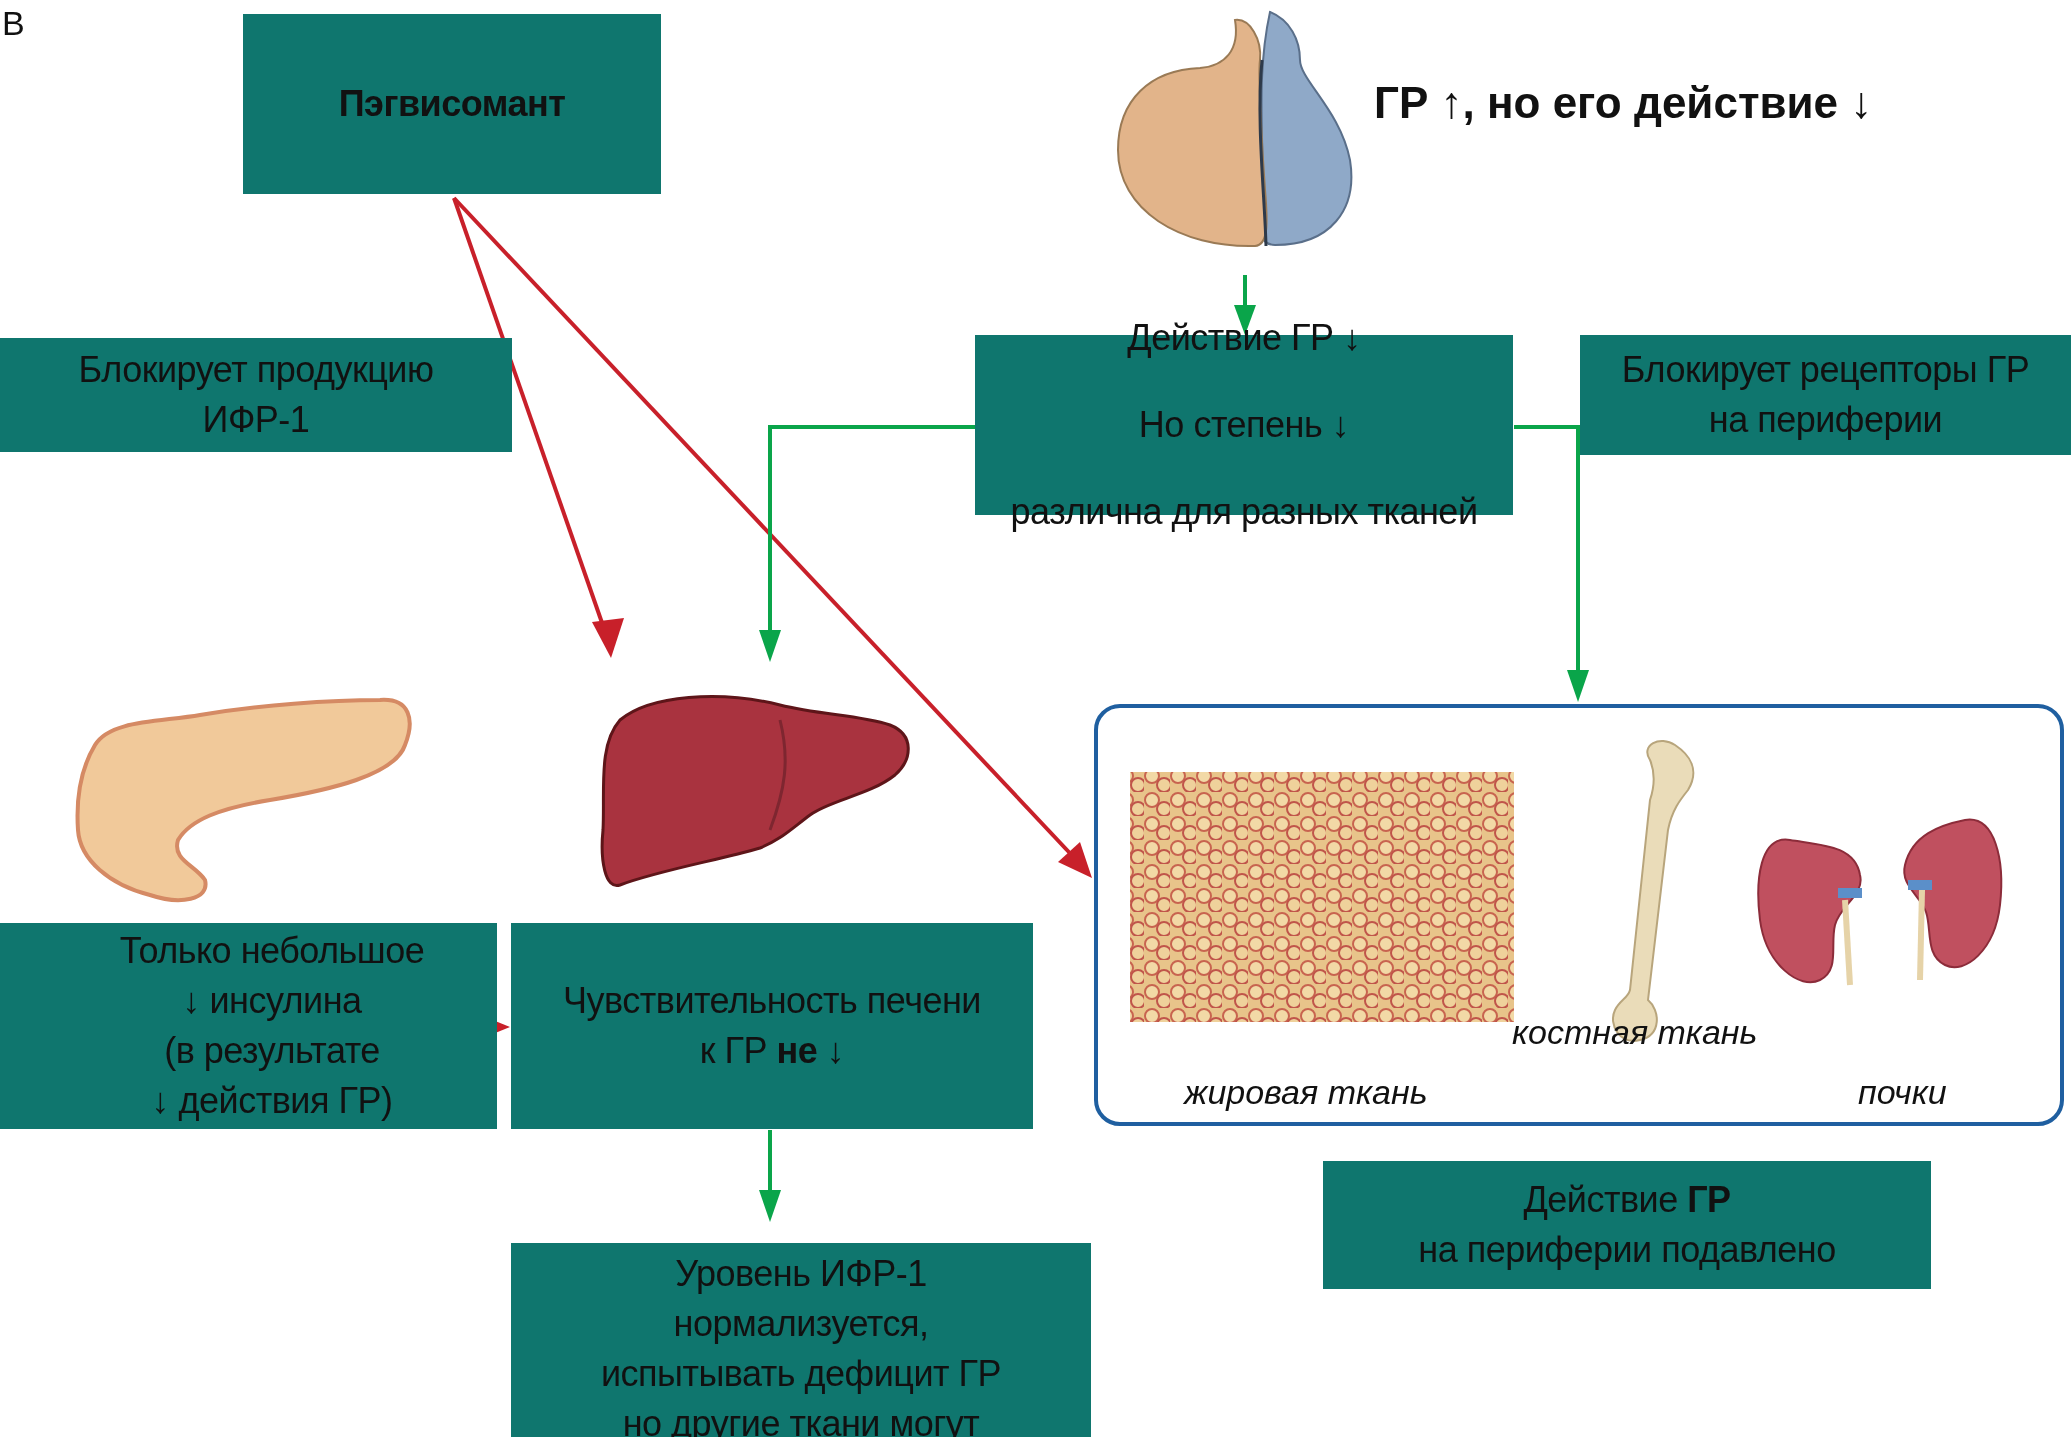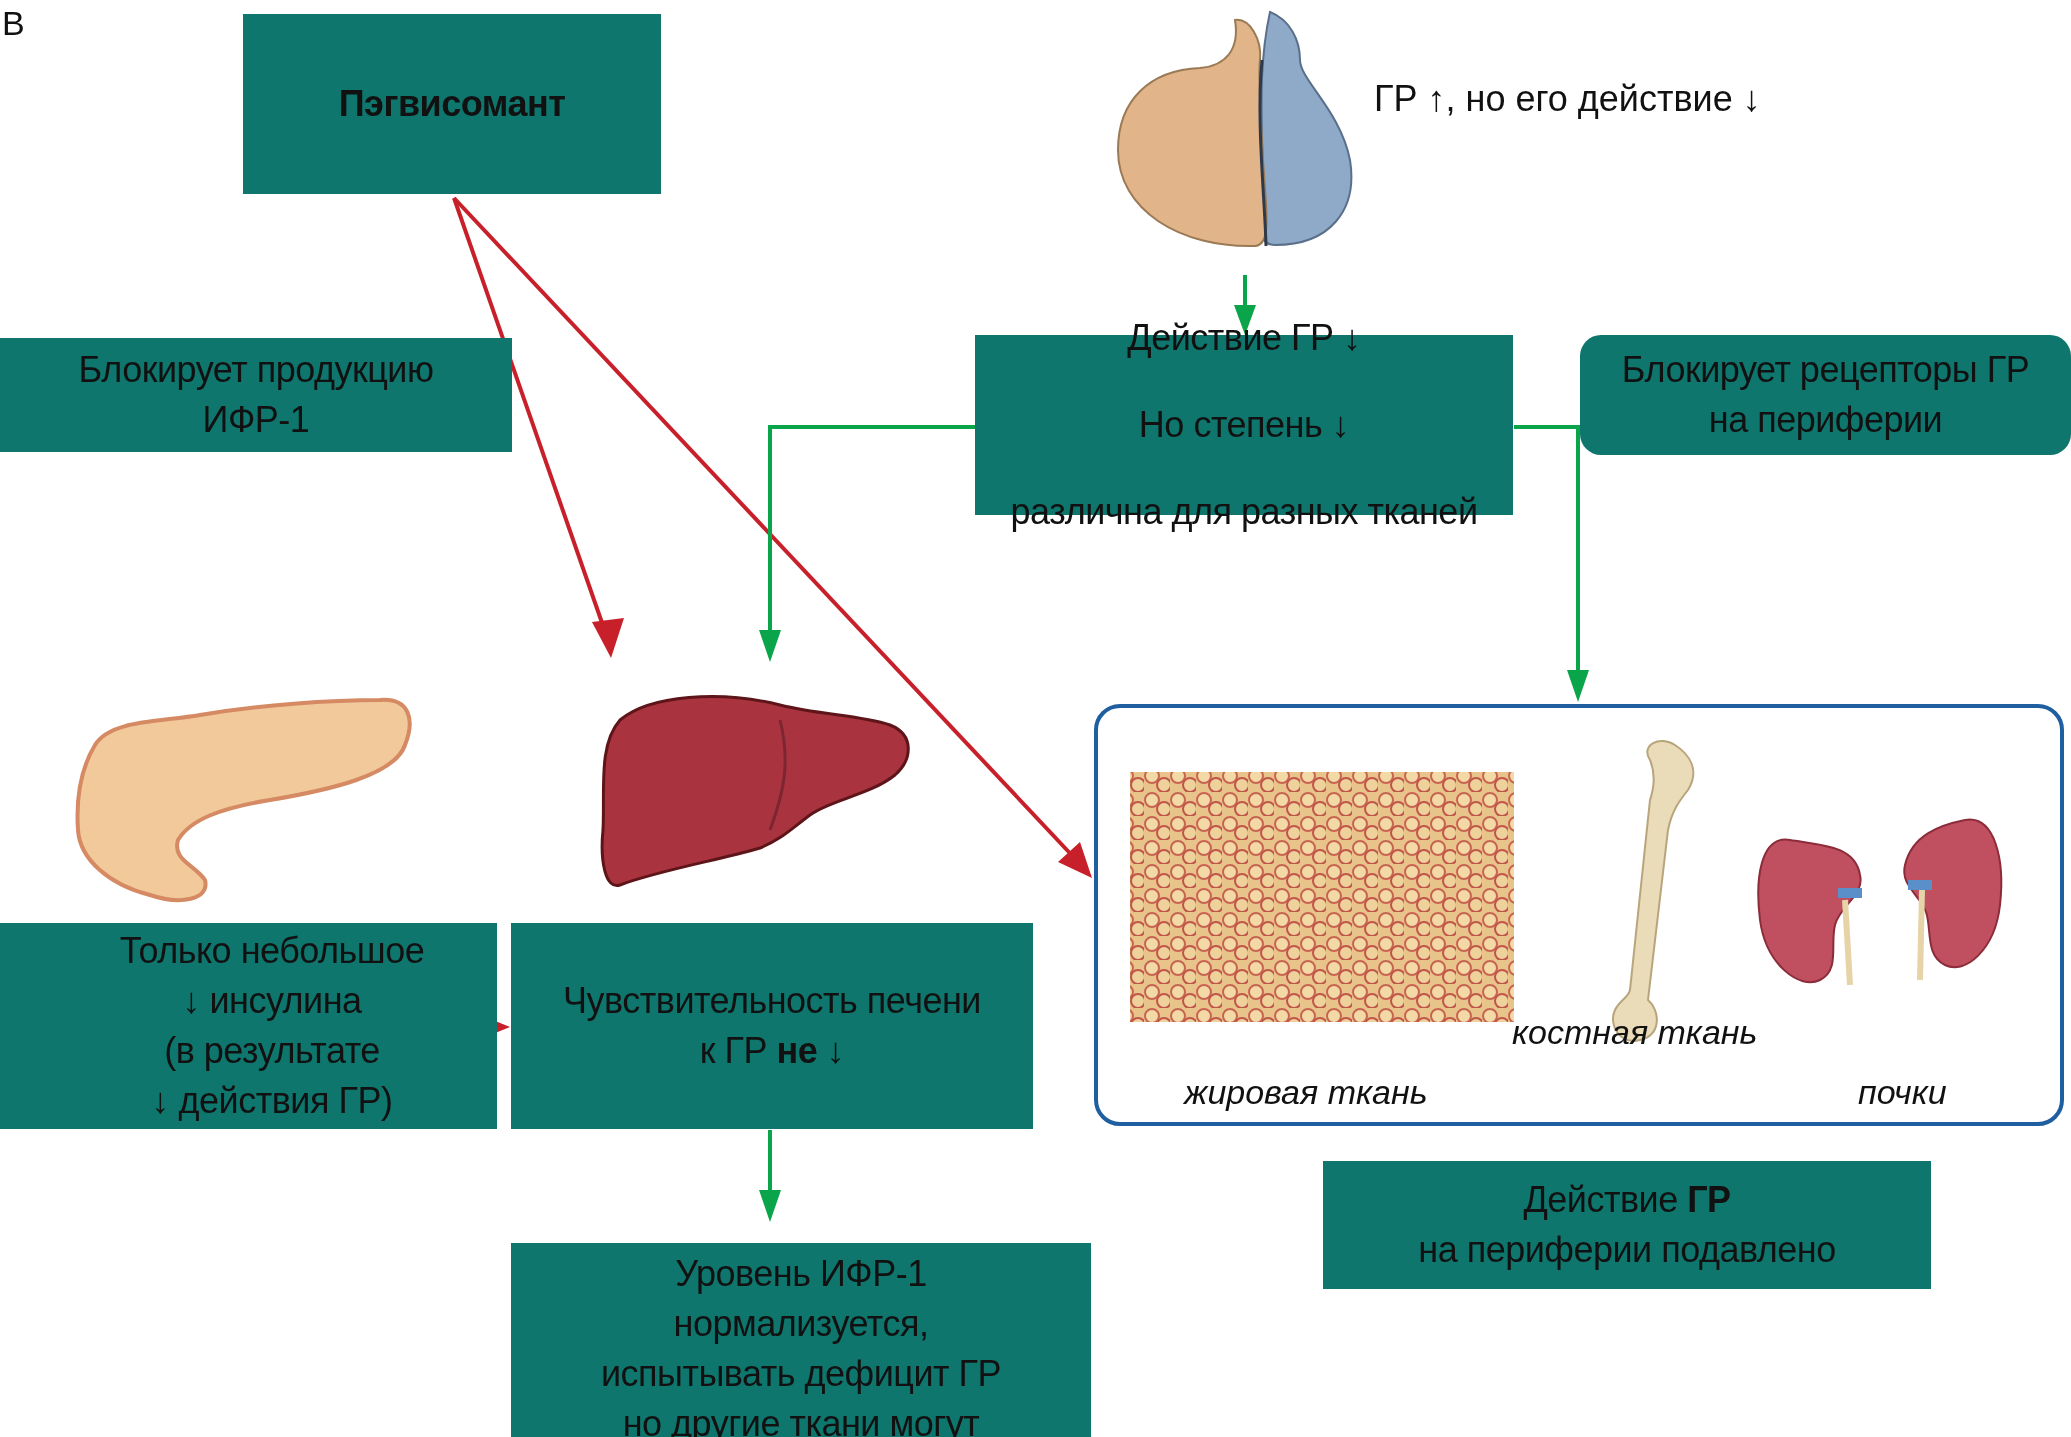--- a/index.html
+++ b/index.html
@@ -4,21 +4,21 @@
 <style>
   html, body { margin: 0; padding: 0; background: #ffffff; }
   body { width: 2071px; height: 1437px; position: relative; overflow: hidden;
          font-family: "Liberation Sans", "DejaVu Sans", sans-serif; color: #111; }
   .panel-letter { position: absolute; left: 2px; top: 4px; font-size: 34px; }
   .box { position: absolute; background: #0f766e; display: flex; flex-direction: column;
          align-items: center; justify-content: center; text-align: center;
          font-size: 36px; line-height: 50px; letter-spacing: -0.5px; }
   .box .line { display: block; white-space: nowrap; }
   .bold { font-weight: bold; }
-  .free-text { position: absolute; font-size: 36px; white-space: nowrap; }
+  .free-text { position: absolute; font-size: 44px; white-space: nowrap; font-weight: bold; }
   .italic-label { position: absolute; font-size: 34px; font-style: italic; white-space: nowrap; }
   svg.layer { position: absolute; left: 0; top: 0; }
   .tissue-frame { position: absolute; left: 1094px; top: 704px; width: 970px; height: 422px;
                   border: 4px solid #1f5fa0; border-radius: 26px; box-sizing: border-box; }
 </style>
 </head>
 <body>
 
 <div class="panel-letter">B</div>
 
@@ -92,21 +92,21 @@
 </svg>
 
 <div class="free-text" style="left:1374px; top:78px;">ГР ↑, но его действие ↓</div>
 
 <div class="box" style="left:975px; top:335px; width:538px; height:180px;gap:37px;">
   <span class="line">Действие ГР ↓</span>
   <span class="line">Но степень ↓</span>
   <span class="line">различна для разных тканей</span>
 </div>
 
-<div class="box" style="left:1580px; top:335px; width:491px; height:120px;border-radius:21px;">
+<div class="box" style="left:1580px; top:335px; width:491px; height:120px;">
   <span class="line">Блокирует рецепторы ГР</span>
   <span class="line">на периферии</span>
 </div>
 
 <div class="box" style="left:0; top:923px; width:450px; height:206px;padding-left:47px;">
   <span class="line">Только небольшое</span>
   <span class="line">↓ инсулина</span>
   <span class="line">(в результате</span>
   <span class="line">↓ действия ГР)</span>
 </div>

